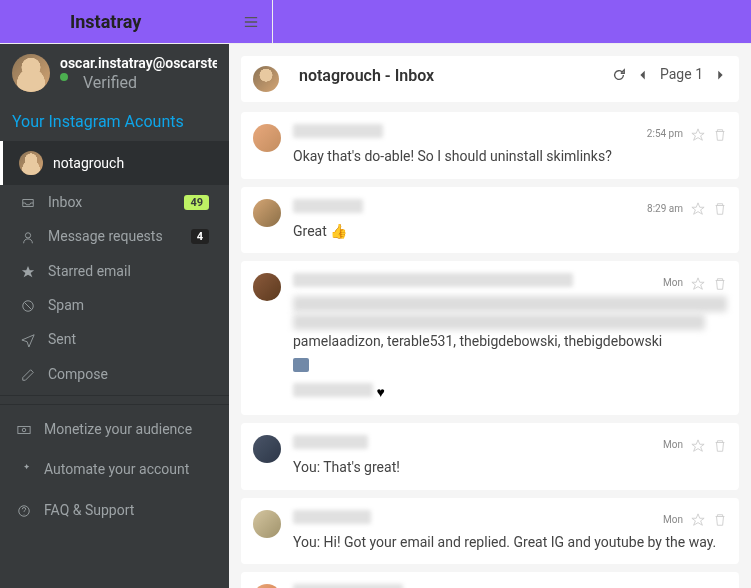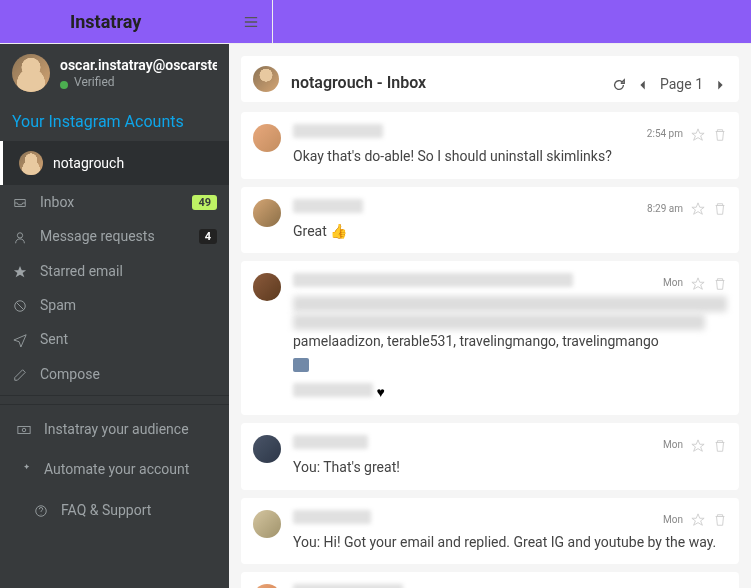--- a/index.html
+++ b/index.html
@@ -8,32 +8,32 @@
 .logo{width:229px;padding-left:70px;font-weight:700;font-size:18px;color:#222}
 .hamburger{width:44px;height:44px;display:flex;align-items:center;justify-content:center;color:#555;cursor:pointer;border-right:1px solid #eee}
 .main{flex:1;display:flex;overflow:hidden}
 .sidebar{width:229px;background:#373a3c;color:#9da3a6;display:flex;flex-direction:column;font-size:14px;overflow:hidden}
 .user-row{display:flex;align-items:center;padding:10px 12px;gap:10px;background:#373a3c}
 .avatar{width:38px;height:38px;border-radius:50%;background:linear-gradient(135deg,#8b7355,#d4a574);flex-shrink:0;position:relative;overflow:hidden}
 .avatar.small{width:24px;height:24px}
 .avatar::after{content:"";position:absolute;inset:0;background:radial-gradient(circle at 50% 35%,#e8c9a0 30%,transparent 31%),radial-gradient(circle at 50% 75%,#e8c9a0 40%,transparent 41%)}
 .user-info{overflow:hidden;flex:1}
 .user-email{color:#fff;font-weight:600;font-size:14px;white-space:nowrap;overflow:hidden}
-.verified{display:flex;align-items:flex-end;gap:6px;color:#9da3a6;font-size:12px;margin-top:2px}
+.verified{display:flex;align-items:flex-start;gap:15px;color:#9da3a6;font-size:16px;margin-top:2px}
 .dot-green{width:8px;height:8px;border-radius:50%;background:#4caf50}
 .section-label{padding:10px 12px;font-size:16px;color:#0ea5e9}
 .acct-item{display:flex;align-items:center;gap:10px;padding:10px 16px;background:#2c2f31;color:#fff;cursor:pointer;border-left:3px solid #fff}
-.nav-item{display:flex;align-items:center;gap:12px;padding:9px 12px;color:#9da3a6;cursor:pointer}
+.nav-item{display:flex;align-items:center;gap:12px;padding:9px 20px;color:#9da3a6;cursor:pointer}
 .nav-icon{width:16px;text-align:center;flex-shrink:0}
 .nav-label{flex:1}
 .badge{background:#bef264;color:#373a3c;font-size:11px;font-weight:700;padding:1px 6px;border-radius:3px}
 .badge.dark{background:#222;color:#fff}
 .divider{height:1px;background:#2c2f31;margin:4px 0}
 .content{flex:1;background:#f5f5f5;padding:12px;overflow-y:auto}
-.inbox-header{background:#fff;border-radius:4px;padding:10px 12px;display:flex;align-items:flex-end;gap:12px;margin-bottom:10px}
+.inbox-header{background:#fff;border-radius:4px;padding:10px 12px;display:flex;align-items:flex-start;gap:20px;margin-bottom:10px}
 .hdr-avatar{width:26px;height:26px;border-radius:50%;background:linear-gradient(135deg,#8b7355,#d4a574);position:relative;overflow:hidden}
 .hdr-avatar::after{content:"";position:absolute;inset:0;background:radial-gradient(circle at 50% 35%,#e8c9a0 30%,transparent 31%)}
 .hdr-title{font-weight:600;color:#333;flex:1}
 .hdr-actions{display:flex;align-items:center;gap:10px;color:#555;font-size:14px}
 .hdr-icon{cursor:pointer;color:#555}
 .msg{background:#fff;border-radius:4px;padding:12px;margin-bottom:8px;display:flex;gap:12px;position:relative}
 .msg-avatar{width:28px;height:28px;border-radius:50%;flex-shrink:0}
 .av1{background:linear-gradient(135deg,#e8a87c,#c38d5f)}
 .av2{background:linear-gradient(135deg,#d4a574,#8b6f47)}
 .av3{background:linear-gradient(135deg,#8b5a3c,#5c3a1e)}
@@ -124,29 +124,29 @@
     </div>
 
     <div class="divider"></div>
     <div class="divider"></div>
 
     <div class="nav-item" style="padding:12px 16px">
       <span class="nav-icon"><svg viewBox="0 0 16 16">
             <rect x="1" y="4" width="14" height="8" fill="none" stroke="currentColor"></rect>
             <circle cx="8" cy="8" r="2" fill="none" stroke="currentColor"></circle>
           </svg></span>
-      <span class="nav-label">Instatray your audience</span>
+      <span class="nav-label">Monetize your audience</span>
     </div>
     <div class="nav-item" style="padding:12px 16px">
       <span class="nav-icon"><svg viewBox="0 0 16 16">
             <path d="M3 13L13 3M11 1l1 2 2 1-2 1-1 2-1-2-2-1 2-1z" fill="currentColor"></path>
           </svg></span>
       <span class="nav-label">Automate your account</span>
     </div>
-    <div class="nav-item" style="padding:12px 33px">
+    <div class="nav-item" style="padding:12px 16px">
       <span class="nav-icon"><svg viewBox="0 0 16 16">
             <circle cx="8" cy="8" r="6" fill="none" stroke="currentColor"></circle>
             <path d="M6 6a2 2 0 114 0c0 1-2 1-2 3M8 12v.5" fill="none" stroke="currentColor"></path>
           </svg></span>
       <span class="nav-label">FAQ &amp; Support</span>
     </div>
   </div>
 
   <div class="content">
     <div class="inbox-header">
@@ -215,21 +215,21 @@
                   <path d="M8 1l2 5h5l-4 3 2 5-5-3-5 3 2-5-4-3h5z" fill="none" stroke="currentColor"></path>
                 </svg></span>
             <span><svg viewBox="0 0 16 16">
                   <path d="M3 4h10M5 4V2h6v2M4 4l1 10h6l1-10" fill="none" stroke="currentColor"></path>
                 </svg></span>
           </span>
         </div>
         <div class="msg-text">
           <div class="blur-block" style="width:100%">x</div>
           <div class="blur-block" style="width:95%">x</div>
-          <div style="color:#444"><span class="blur" style="width:0px"></span><span>pamelaadizon, terable531, travelingmango, travelingmango</span></div>
+          <div style="color:#444"><span class="blur" style="width:0px"></span><span>pamelaadizon, terable531, thebigdebowski, thebigdebowski</span></div>
           <span class="group-icon"></span>
           <div style="margin-top:6px"><span class="blur" style="width:80px">xxxxx</span> <span class="heart">♥</span></div>
         </div>
       </div>
     </div>
 
     <div class="msg">
       <div class="msg-avatar av4"></div>
       <div class="msg-body">
         <div class="msg-top">

